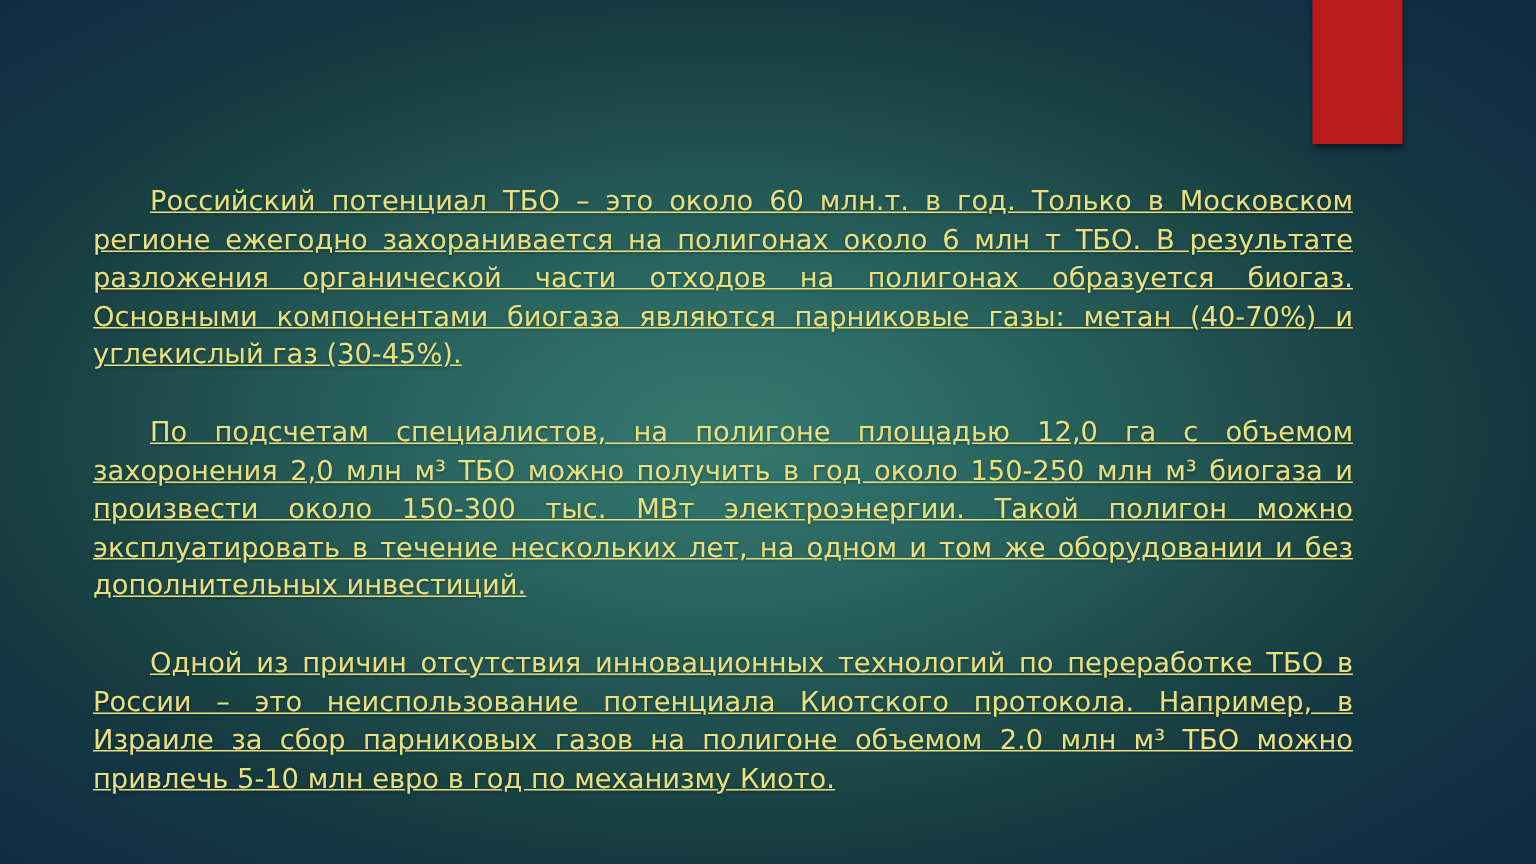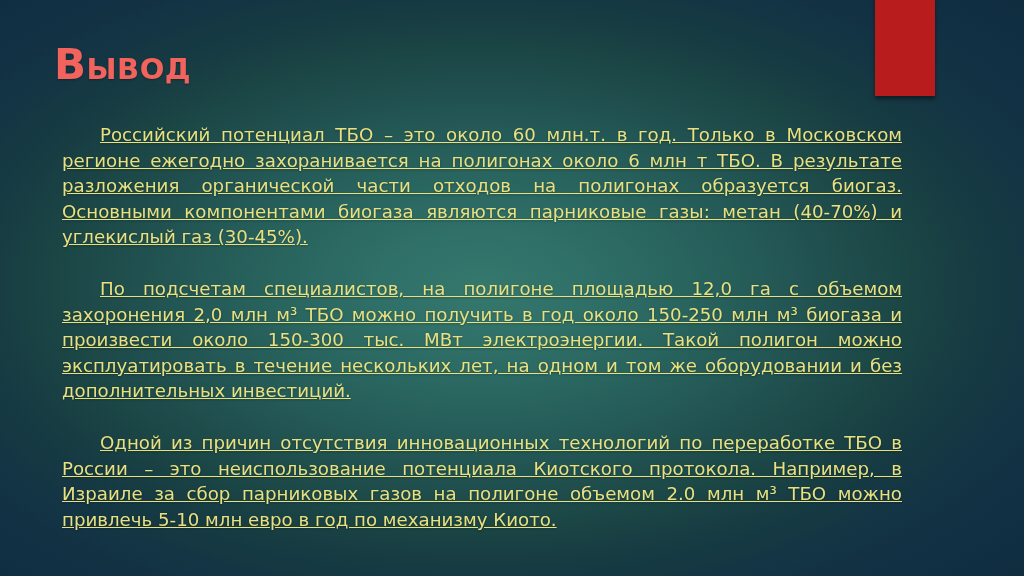--- a/index.html
+++ b/index.html
@@ -90,21 +90,20 @@
 </style>
 </head>
 <body>
 
 <div class="slide">
 
   <div class="vignette"></div>
 
   <div class="accent-block"></div>
 
-  <h1 class="title">Вывод</h1>
 
   <div class="body-copy">
     <p>Российский потенциал ТБО – это около 60 млн.т. в год. Только в Московском регионе ежегодно захоранивается на полигонах около 6 млн т ТБО. В результате разложения органической части отходов на полигонах образуется биогаз. Основными компонентами биогаза являются парниковые газы: метан (40-70%) и углекислый газ (30-45%).</p>
     <p>По подсчетам специалистов, на полигоне площадью 12,0 га с объемом захоронения 2,0 млн м³ ТБО можно получить в год около 150-250 млн м³ биогаза и произвести около 150-300 тыс. МВт электроэнергии. Такой полигон можно эксплуатировать в течение нескольких лет, на одном и том же оборудовании и без дополнительных инвестиций.</p>
     <p>Одной из причин отсутствия инновационных технологий по переработке ТБО в России – это неиспользование потенциала Киотского протокола. Например, в Израиле за сбор парниковых газов на полигоне объемом 2.0 млн м³ ТБО можно привлечь 5-10 млн евро в год по механизму Киото.</p>
   </div>
 
 </div>
 
 </body></html>

